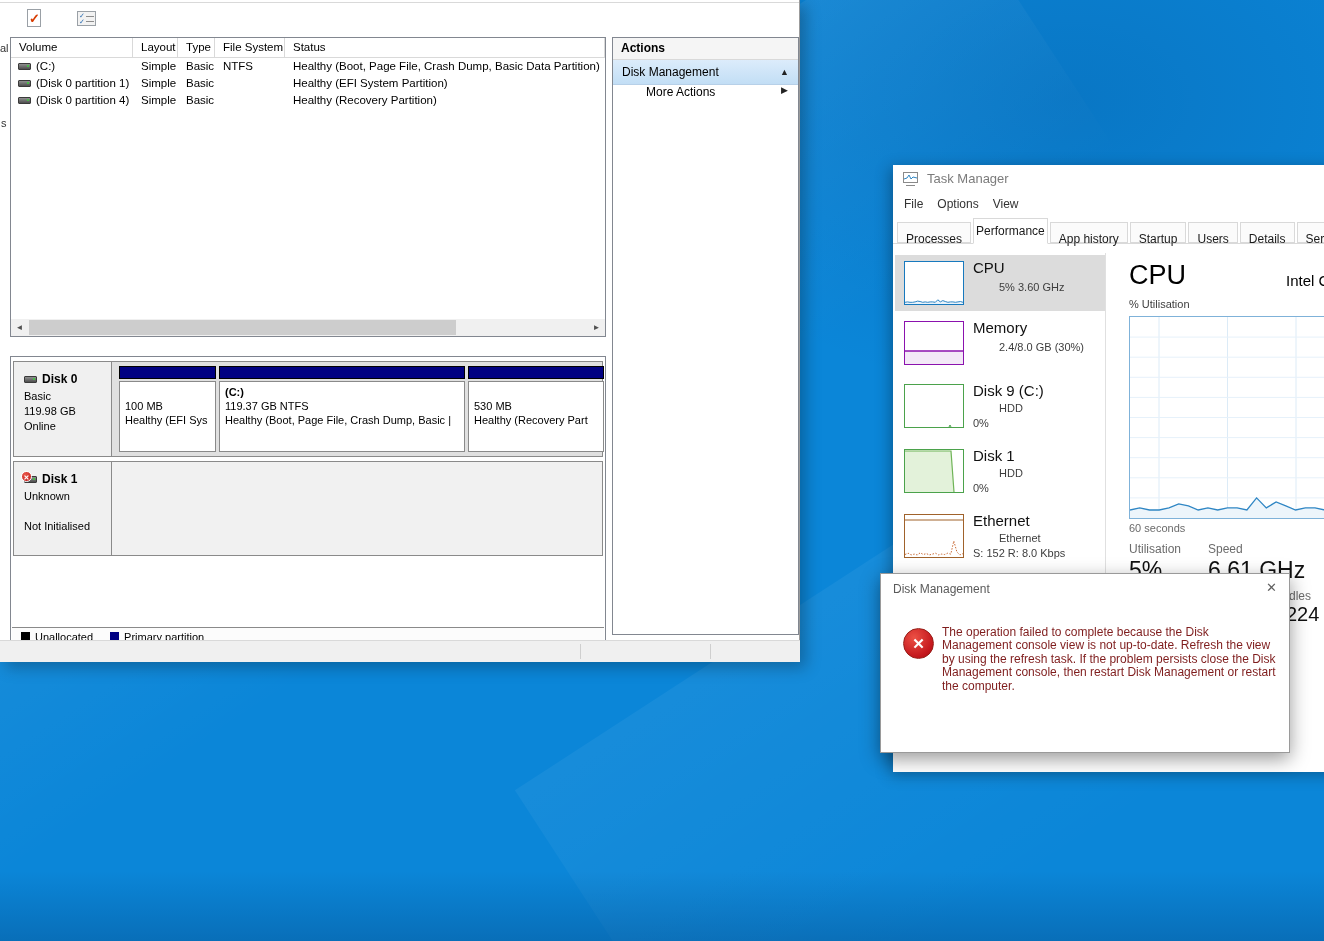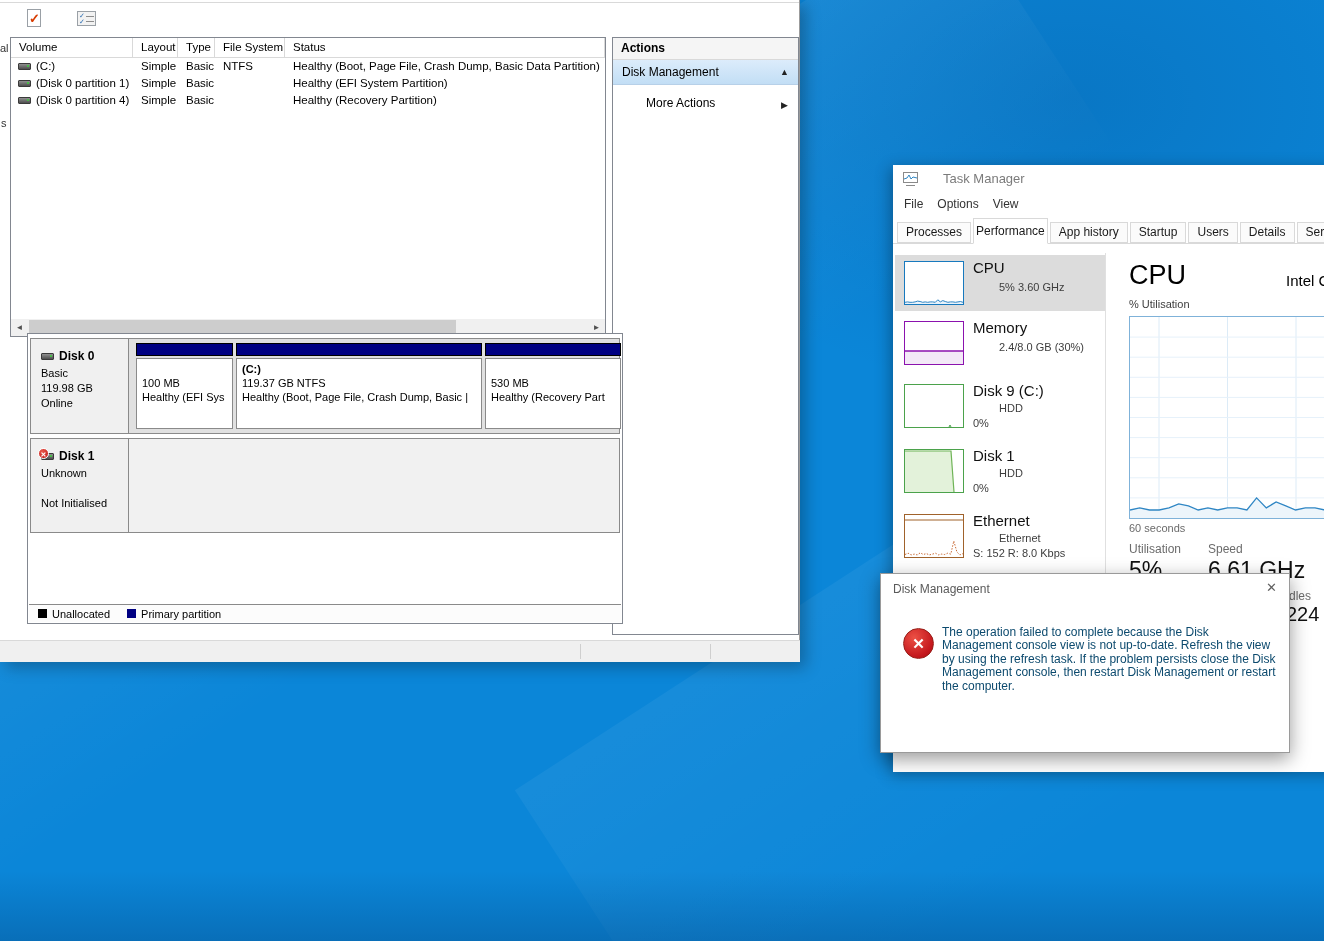--- a/index.html
+++ b/index.html
@@ -40,24 +40,24 @@
   .drive::after { content:''; position:absolute; right:1px; top:1px; width:2px; height:2px; background:#39d439; border-radius:50%; }
   .hscroll { position:absolute; left:0; right:0; bottom:0; height:17px; background:#f0f0f0; display:flex; }
   .hs-btn { width:17px; height:17px; font-size:8px; color:#505050; border:none; background:#f0f0f0; line-height:17px; text-align:center; }
   .hs-right { margin-left:auto; }
   .hs-thumb { position:absolute; left:18px; top:1px; width:427px; height:15px; background:#cdcdcd; }
 
   .dm-actions { position:absolute; left:612px; top:37px; width:187px; height:598px; border:1px solid #828790; background:#fff; font-size:12px; }
   .act-hdr { height:22px; line-height:21px; padding-left:8px; font-weight:bold; background:#f5f5f5; border-bottom:1px solid #d9d9d9; }
   .act-group { height:25px; display:flex; align-items:center; padding:0 9px; background:linear-gradient(#dcecfb,#c2def5); border-bottom:1px solid #b7d0e8; }
   .act-group .arr { margin-left:auto; font-size:9px; color:#222; }
-  .act-more { height:25px; display:flex; align-items:flex-end; padding:0 10px 0 33px; }
+  .act-more { height:25px; display:flex; align-items:flex-start; padding:0 10px 0 33px; }
   .act-more .arr { margin-left:auto; font-size:9px; color:#222; }
 
-  .dm-graphic { position:absolute; left:10px; top:333px; width:596px; height:291px; border:1px solid #828790; background:#fff;margin-left:17px; }
+  .dm-graphic { position:absolute; left:10px; top:356px; width:596px; height:291px; border:1px solid #828790; background:#fff; }
   .disk-row { position:absolute; left:2px; width:590px; border:1px solid #8a8a8a; background:#e0e0e0; }
   .row0 { top:4px; height:96px; }
   .row1 { top:104px; height:95px; background:#f1f1f1; }
   .disk-hdr { position:absolute; left:0; top:0; bottom:0; width:98px; background:#f0f0f0; border-right:1px solid #8a8a8a; padding:10px 0 0 10px; font-size:11px; line-height:15px; }
   .disk-hdr .nm { display:flex; align-items:center; gap:5px; font-weight:bold; font-size:12px; margin-bottom:2px; }
   .d1icon { position:relative; }
   .badge { position:absolute; left:-4px; top:-6px; width:11px; height:11px; background:radial-gradient(circle at 35% 30%, #e8574a, #c01717); border-radius:50%; color:#fff; font-size:7px; font-weight:bold; line-height:11px; text-align:center; border:1px solid #fff; }
   .parts { position:absolute; left:99px; right:0; top:0; bottom:0; }
   .part { position:absolute; top:4px; bottom:4px; }
   .p1 { left:6px;  width:97px; }
@@ -70,29 +70,29 @@
   .legend { position:absolute; left:1px; right:1px; bottom:1px; height:18px; background:#fcfcfc; border-top:1px solid #8a8a8a; display:flex; align-items:center; padding-left:9px; font-size:11px; gap:5px; }
   .sw { width:9px; height:9px; display:inline-block; }
   .legend .gap { width:7px; }
 
   .dm-status { position:absolute; left:0; top:640px; width:800px; height:22px; background:#f0f0f0; border-top:1px solid #d9d9d9; }
   .dm-status i { position:absolute; top:3px; bottom:3px; width:1px; background:#cfcfcf; }
   .sn1 { left:580px; } .sn2 { left:710px; }
 
   
   .tm { position:absolute; left:893px; top:165px; width:470px; height:607px; background:#fff; box-shadow:-3px 3px 14px rgba(0,0,0,.3); font-size:12px; }
-  .tm-title { position:absolute; left:10px; top:6px; display:flex; align-items:center; gap:24px; color:#7b7b7b; font-size:13px; }
+  .tm-title { position:absolute; left:10px; top:6px; display:flex; align-items:center; gap:8px; color:#7b7b7b; font-size:13px; }
   .tm-appicon { width:16px; height:14px; position:relative; }
   .tm-appicon .scr { position:absolute; left:0; top:0; width:15px; height:11px; border:1px solid #8a8a8a; background:#fff; }
   .tm-appicon .base { position:absolute; left:3px; bottom:0; width:9px; height:1px; background:#8a8a8a; }
   .tm-appicon svg { position:absolute; left:1px; top:1px; }
   .tm-menu { position:absolute; left:4px; top:30px; display:flex; }
   .tm-menu span { padding:2px 7px; color:#333; }
   .tm-tabs { position:absolute; left:0; top:53px; right:0; height:26px; display:flex; align-items:flex-end; padding-left:4px; border-bottom:1px solid #d9d9d9; }
-  .tab { height:21px; line-height:19px; padding:0 8px; background:#fbfbfb; border:1px solid #d9d9d9; margin-right:2px; color:#1a1a1a; }
+  .tab { height:21px; line-height:19px; padding:7px 8px; background:#fbfbfb; border:1px solid #d9d9d9; margin-right:2px; color:#1a1a1a; }
   .tab.active { height:26px; line-height:24px; padding:0 2px; background:#fff; border-bottom:1px solid #fff; margin-bottom:-1px; }
 
   .side-item { position:absolute; left:2px; width:210px; }
   .side-item.sel { background:#dcdcdc; }
   .mini { position:absolute; left:9px; top:6px; width:60px; height:44px; border-width:1px; border-style:solid; background:#fff; }
   .mini svg { display:block; }
   .si-name { position:absolute; left:78px; top:4px; font-size:15px; color:#111; }
   .si-l1 { position:absolute; left:78px; top:24px; font-size:11px; color:#3d3d3d;margin-left:26px; }
   .si-l2 { position:absolute; left:78px; top:39px; font-size:11px; color:#3d3d3d; }
   .si-2line .si-l1 { top:26px; }
@@ -108,21 +108,21 @@
   .tm-stat-value { position:absolute; top:392px; font-size:23px; color:#111; white-space:nowrap; }
   .tsv1 { left:236px; } .tsv2 { left:315px; }
   .frag-dles { position:absolute; left:396px; top:424px; font-size:12px; color:#6b6b6b; }
   .frag-224 { position:absolute; left:393px; top:438px; font-size:20px; color:#111; }
 
   
   .dlg { position:absolute; left:880px; top:573px; width:410px; height:180px; background:#fff; border:1px solid #9a9a9a; box-shadow:0 6px 18px rgba(0,0,0,.4); z-index:50; }
   .dlg-title { position:absolute; left:12px; top:8px; font-size:12px; color:#5a5a5a; }
   .dlg-close { position:absolute; right:12px; top:6px; font-size:13px; color:#5f5f5f; background:none; border:none; }
   .err-icon { position:absolute; left:22px; top:54px; width:31px; height:31px; border-radius:50%; background:radial-gradient(circle at 35% 30%, #ec5044, #c3161c 70%, #9e0f12); border:1px solid #97201a; color:#fff; font-size:15px; font-weight:bold; text-align:center; line-height:29px; }
-  .dlg-msg { position:absolute; left:61px; top:52px; width:336px; font-size:12px; line-height:13.4px; color:#0c4a6e; }
+  .dlg-msg { position:absolute; left:61px; top:52px; width:336px; font-size:12px; line-height:13.4px; color:#7f1d1d; }
   .dlg-footer { position:absolute; left:0; right:0; top:136px; bottom:0; background:#f0f0f0; border-top:1px solid #dfdfdf; }
   .ok-btn { position:absolute; right:17px; top:13px; width:74px; height:24px; background:linear-gradient(#f2f2f2,#dfdfdf); border:2px solid #3c3c3c; font-size:12px; font-family:"Liberation Sans", sans-serif; }
 </style>
 </head>
 <body>
 
 <div class="desktop">
   <div class="beam beam1"></div>
   <div class="beam beam2"></div>
   <div class="desktop-shade-tr"></div>

